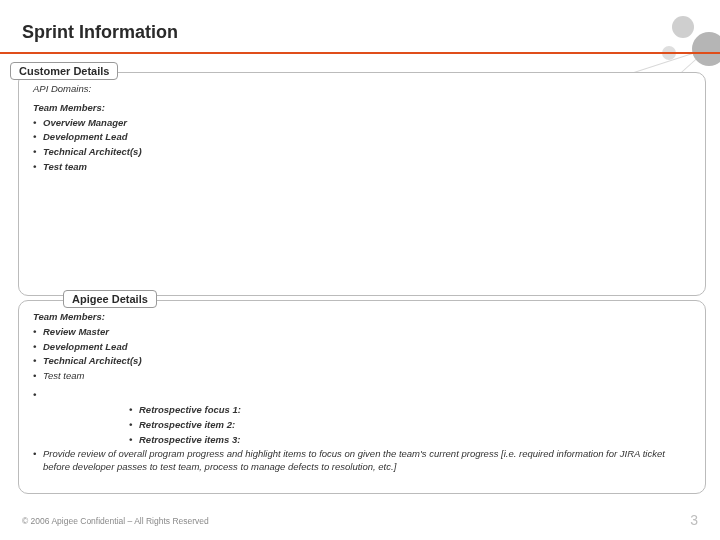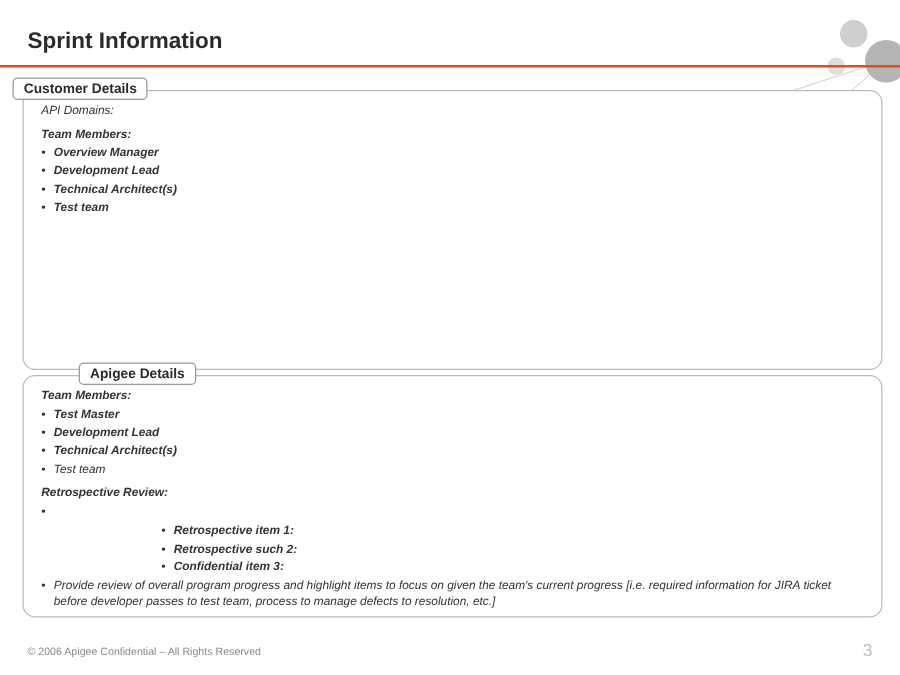--- a/index.html
+++ b/index.html
@@ -69,50 +69,49 @@
       <span class="dot">•</span>
       <span>Test team</span>
     </div>
 </div>
 
 <div class="tab tab2">Apigee Details</div>
 <div class="panel panel2">
   <div class="row tight">Team Members:</div>
   <div class="row tight bul">
       <span class="dot">•</span>
-      <span>Test Master</span>
+      <span>Review Master</span>
     </div>
   <div class="row tight bul">
       <span class="dot">•</span>
       <span>Development Lead</span>
     </div>
   <div class="row tight bul">
       <span class="dot">•</span>
       <span>Technical Architect(s)</span>
     </div>
   <div class="row bul">
       <span class="dot">•</span>
       <span>Test team</span>
     </div>
 
-  <div class="row tight">Retrospective Review:</div>
   <div class="row tight bul">
       <span class="dot">•</span>
     </div>
   <div class="row tight bul3">
       <span class="dot">•</span>
-      <span>Retrospective item 1:</span>
+      <span>Retrospective focus 1:</span>
     </div>
   <div class="row tight bul3">
       <span class="dot">•</span>
-      <span>Retrospective such 2:</span>
+      <span>Retrospective item 2:</span>
     </div>
   <div class="row tight bul3">
       <span class="dot">•</span>
-      <span>Confidential item 3:</span>
+      <span>Retrospective items 3:</span>
     </div>
   <div class="row bul">
       <span class="dot">•</span>
       <span>Provide review of overall program progress and highlight items to focus on given the team's current progress [i.e. required information for JIRA ticket before developer passes to test team, process to manage defects to resolution, etc.]</span>
     </div>
 </div>
 
 <div class="footer">© 2006 Apigee Confidential – All Rights Reserved</div>
 <div class="pagenum">3</div>
 

